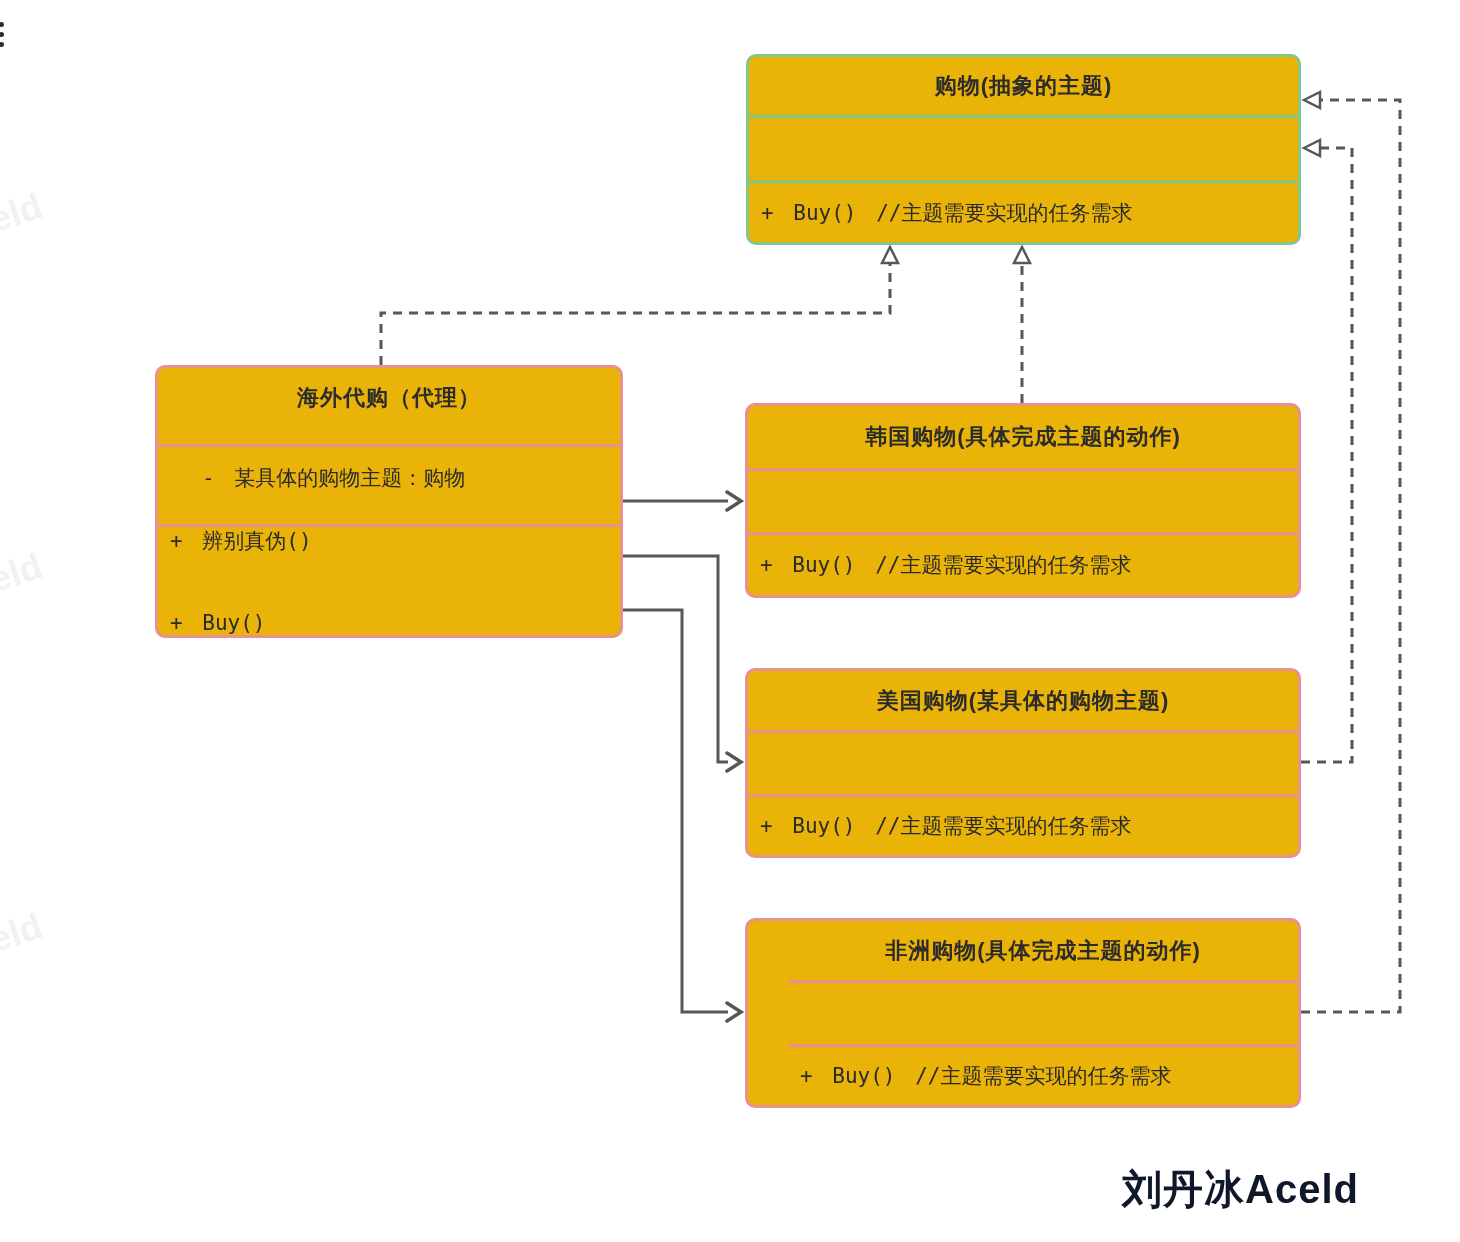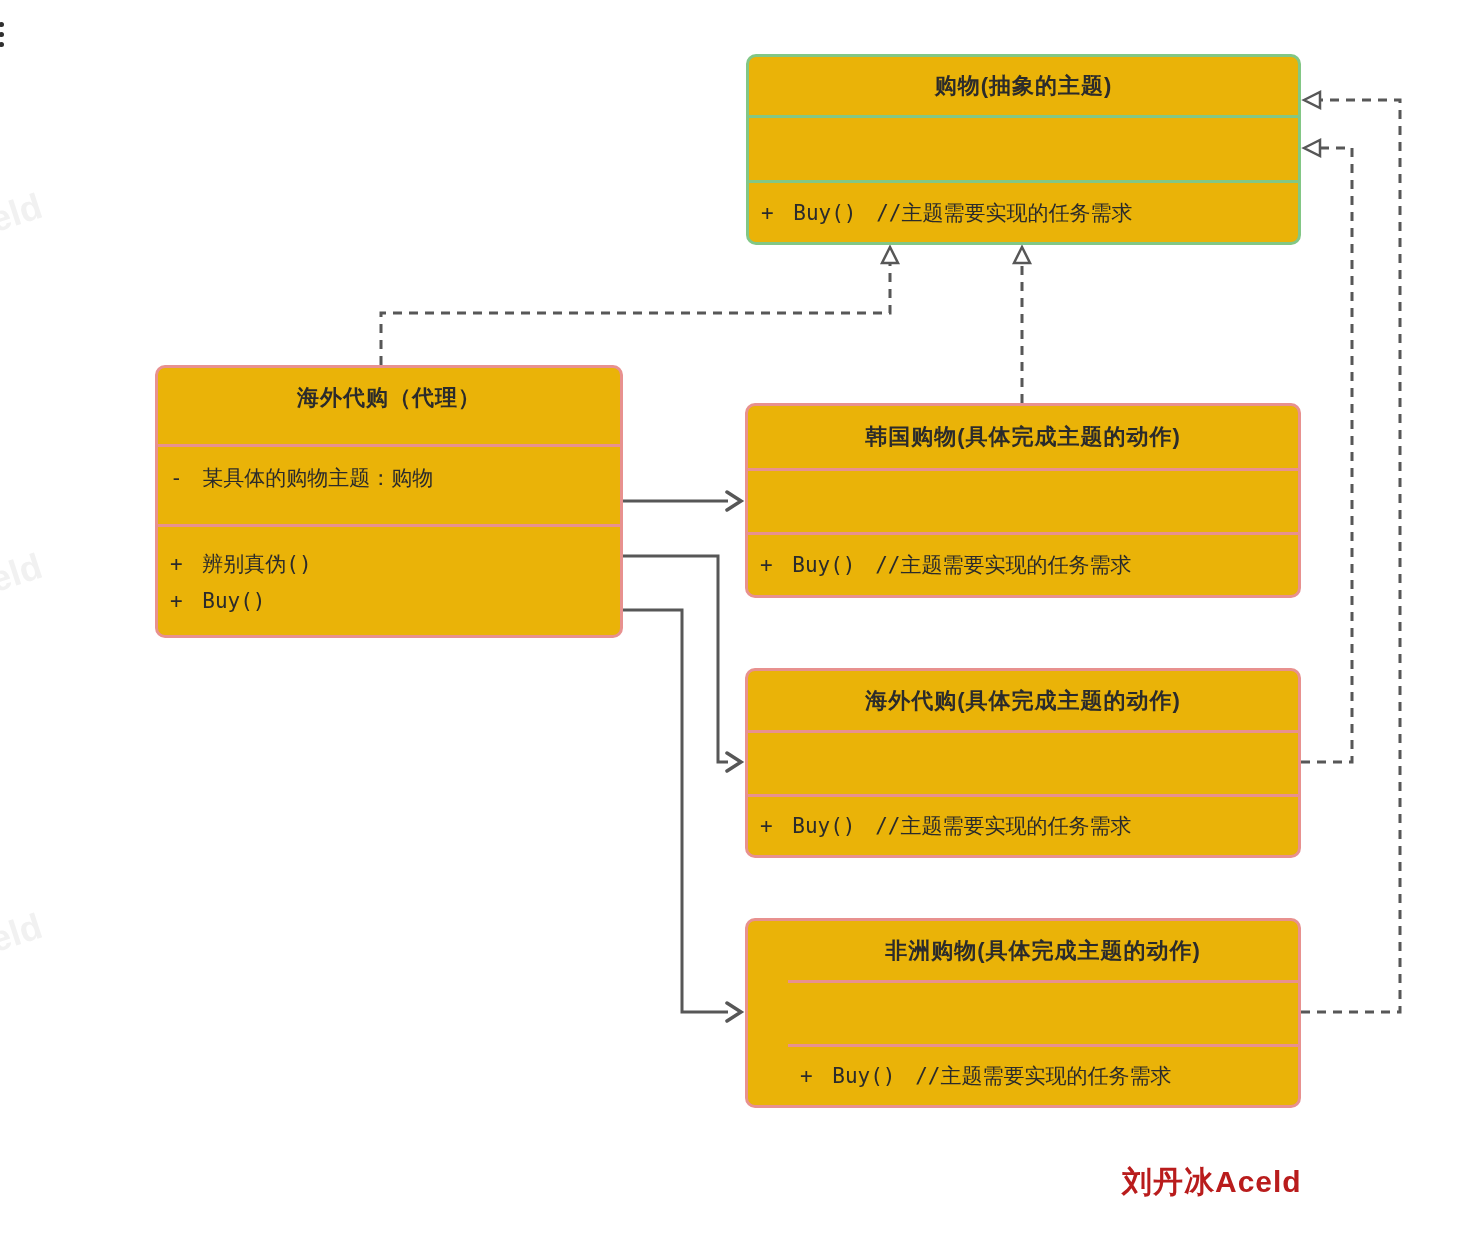--- a/index.html
+++ b/index.html
@@ -12,34 +12,34 @@
   .uml-box.green{border-color:#82c785;}
   .uml-box.pink{border-color:#e8918f;}
   .uml-title{display:flex;align-items:center;justify-content:center;
              font-weight:bold;font-size:22px;letter-spacing:1px;}
   .uml-sec{border-top:3px solid;box-sizing:border-box;}
   .green .uml-sec{border-top-color:#82c785;}
   .pink .uml-sec{border-top-color:#e8918f;}
   .uml-row{font-family:"DejaVu Sans Mono","Liberation Sans",monospace;
            font-size:21px;word-spacing:7px;padding-left:12px;white-space:nowrap;}
   .uml-single{display:flex;align-items:center;}
-  .uml-multi{display:flex;flex-direction:column;justify-content:center;gap:11px;}
+  .uml-multi{display:flex;flex-direction:column;justify-content:space-between;gap:11px;}
 
   
   #wires{position:absolute;left:0;top:0;width:1460px;height:1242px;}
   .wire-solid{stroke:#575757;stroke-width:3;fill:none;}
   .wire-dash{stroke:#575757;stroke-width:3;fill:none;stroke-dasharray:9 7;}
   .head-chevron{stroke:#575757;stroke-width:3.5;fill:none;stroke-linecap:round;stroke-linejoin:miter;}
   .head-triangle{stroke:#575757;stroke-width:2.5;fill:#ffffff;stroke-linejoin:miter;}
 
   
   .wm-edge{position:absolute;left:-10px;font-size:36px;font-weight:bold;color:#f1f1f1;
            transform:rotate(-18deg);user-select:none;}
-  .wm-main{position:absolute;left:1122px;top:1162px;font-size:30px;font-weight:bold;
-           color:#b91c1c;letter-spacing:1px;text-align:center;}
+  .wm-main{position:absolute;left:1122px;top:1162px;font-size:40px;font-weight:bold;
+           color:#0f172a;letter-spacing:1px;text-align:center;}
 
   
   .kebab{position:absolute;left:-1px;top:22px;width:8px;display:flex;flex-direction:column;gap:5px;}
   .kebab span{width:5px;height:5px;border-radius:50%;background:#2f2f2f;display:block;}
 </style>
 </head>
 <body>
 
 <div id="stage">
 
@@ -78,39 +78,39 @@
   <div class="uml-box green" style="left:746px;top:54px;width:555px;height:191px;">
     <div class="uml-title" style="height:58px;">购物(抽象的主题)</div>
     <div class="uml-sec" style="height:65px;"></div>
     <div class="uml-sec uml-single" style="flex:1;">
       <div class="uml-row">+ Buy() //主题需要实现的任务需求</div>
     </div>
   </div>
 
   <div class="uml-box pink" style="left:155px;top:365px;width:468px;height:273px;gap:16px;">
     <div class="uml-title" style="height:60px;">海外代购（代理）</div>
-    <div class="uml-sec uml-single" style="height:64px;">
+    <div class="uml-sec uml-single" style="height:64px;padding-left:32px;">
       <div class="uml-row">- 某具体的购物主题：购物</div>
     </div>
     <div class="uml-sec uml-multi" style="flex:1;">
       <div class="uml-row">+ 辨别真伪()</div>
       <div class="uml-row">+ Buy()</div>
     </div>
   </div>
 
   <div class="uml-box pink" style="left:745px;top:403px;width:556px;height:195px;">
     <div class="uml-title" style="height:62px;">韩国购物(具体完成主题的动作)</div>
     <div class="uml-sec" style="height:64px;"></div>
     <div class="uml-sec uml-single" style="flex:1;">
       <div class="uml-row">+ Buy() //主题需要实现的任务需求</div>
     </div>
   </div>
 
   <div class="uml-box pink" style="left:745px;top:668px;width:556px;height:190px;">
-    <div class="uml-title" style="height:59px;">海外代购(具体完成主题的动作)</div>
+    <div class="uml-title" style="height:59px;">美国购物(某具体的购物主题)</div>
     <div class="uml-sec" style="height:64px;"></div>
     <div class="uml-sec uml-single" style="flex:1;">
       <div class="uml-row">+ Buy() //主题需要实现的任务需求</div>
     </div>
   </div>
 
   <div class="uml-box pink" style="left:745px;top:918px;width:556px;height:190px;padding-left:40px;">
     <div class="uml-title" style="height:59px;">非洲购物(具体完成主题的动作)</div>
     <div class="uml-sec" style="height:64px;"></div>
     <div class="uml-sec uml-single" style="flex:1;">

